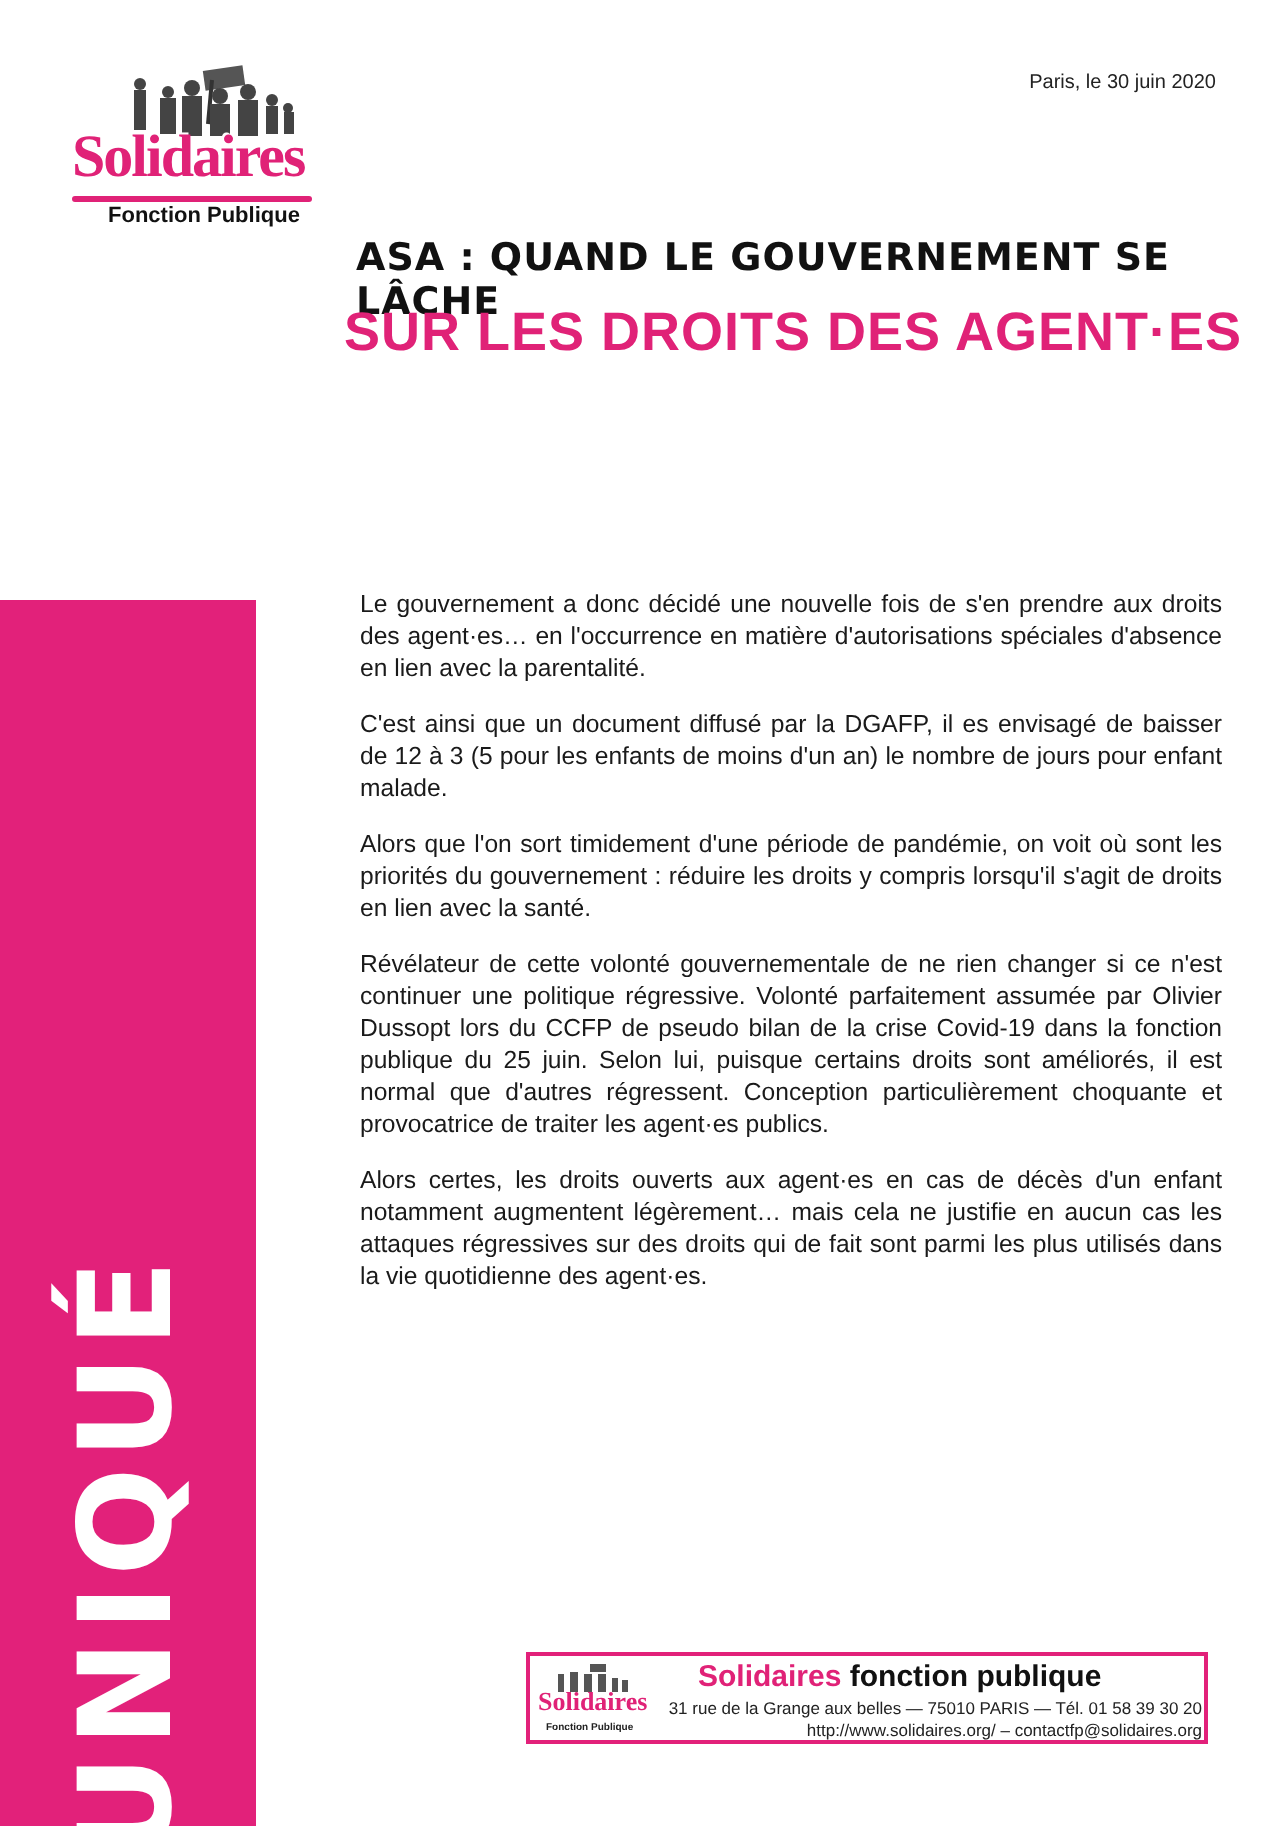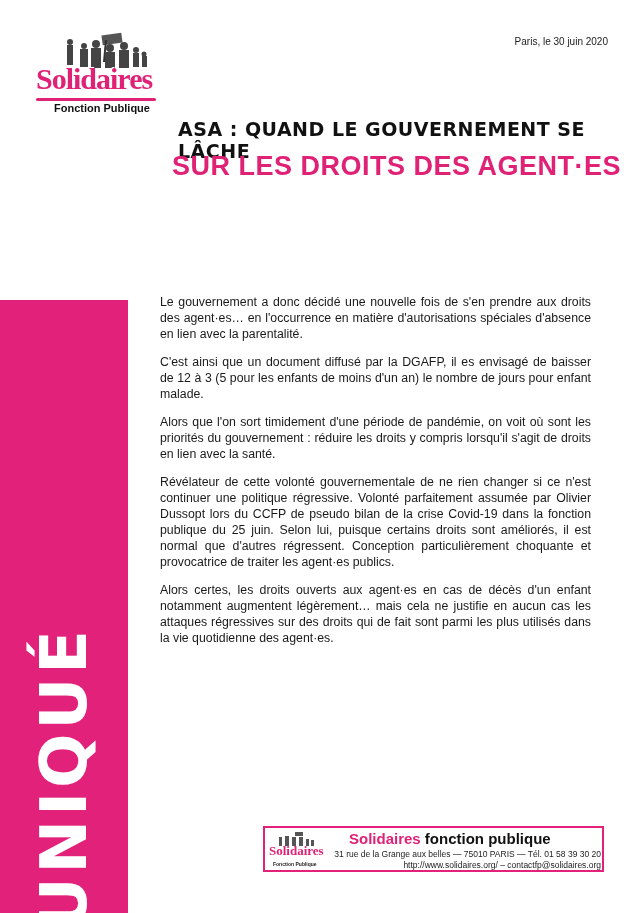--- a/index.html
+++ b/index.html
@@ -28,21 +28,21 @@
     font-weight:bold; font-size:27px; color:#e02277; letter-spacing:0.5px; text-transform:uppercase;
   }
 
   .band { position:absolute; left:0; top:300px; width:128px; height:613px; background:#e2217a; }
   .band-text {
     position:absolute; left:64px; top:600px; transform:translate(-50%,-50%) rotate(-90deg);
     font-family:"DejaVu Sans", sans-serif; font-weight:bold; font-size:64px;
     color:#ffffff; letter-spacing:4px; white-space:nowrap; text-transform:uppercase;
   }
 
-  .body { position:absolute; left:160px; top:294px; width:431px; font-size:12.3px; line-height:16px; text-align:justify; }
+  .body { position:absolute; left:180px; top:294px; width:431px; font-size:12.3px; line-height:16px; text-align:justify; }
   .body p { margin:0 0 12px 0; }
 
   .footer {
     position:absolute; left:263px; top:826px; width:341px; height:46px;
     border:2px solid #e2217a; box-sizing:border-box; background:#fff;
   }
   .f-logo { position:absolute; left:4px; top:4px; width:52px; height:38px; }
   .f-crowd { position:absolute; left:6px; top:0; width:40px; height:14px; }
   .f-word { position:absolute; left:0; top:11px; font-family:"Liberation Serif", serif; font-weight:bold; font-size:13px; color:#e02277; }
   .f-sub { position:absolute; left:4px; top:29px; font-size:5px; font-weight:bold; color:#222; }

